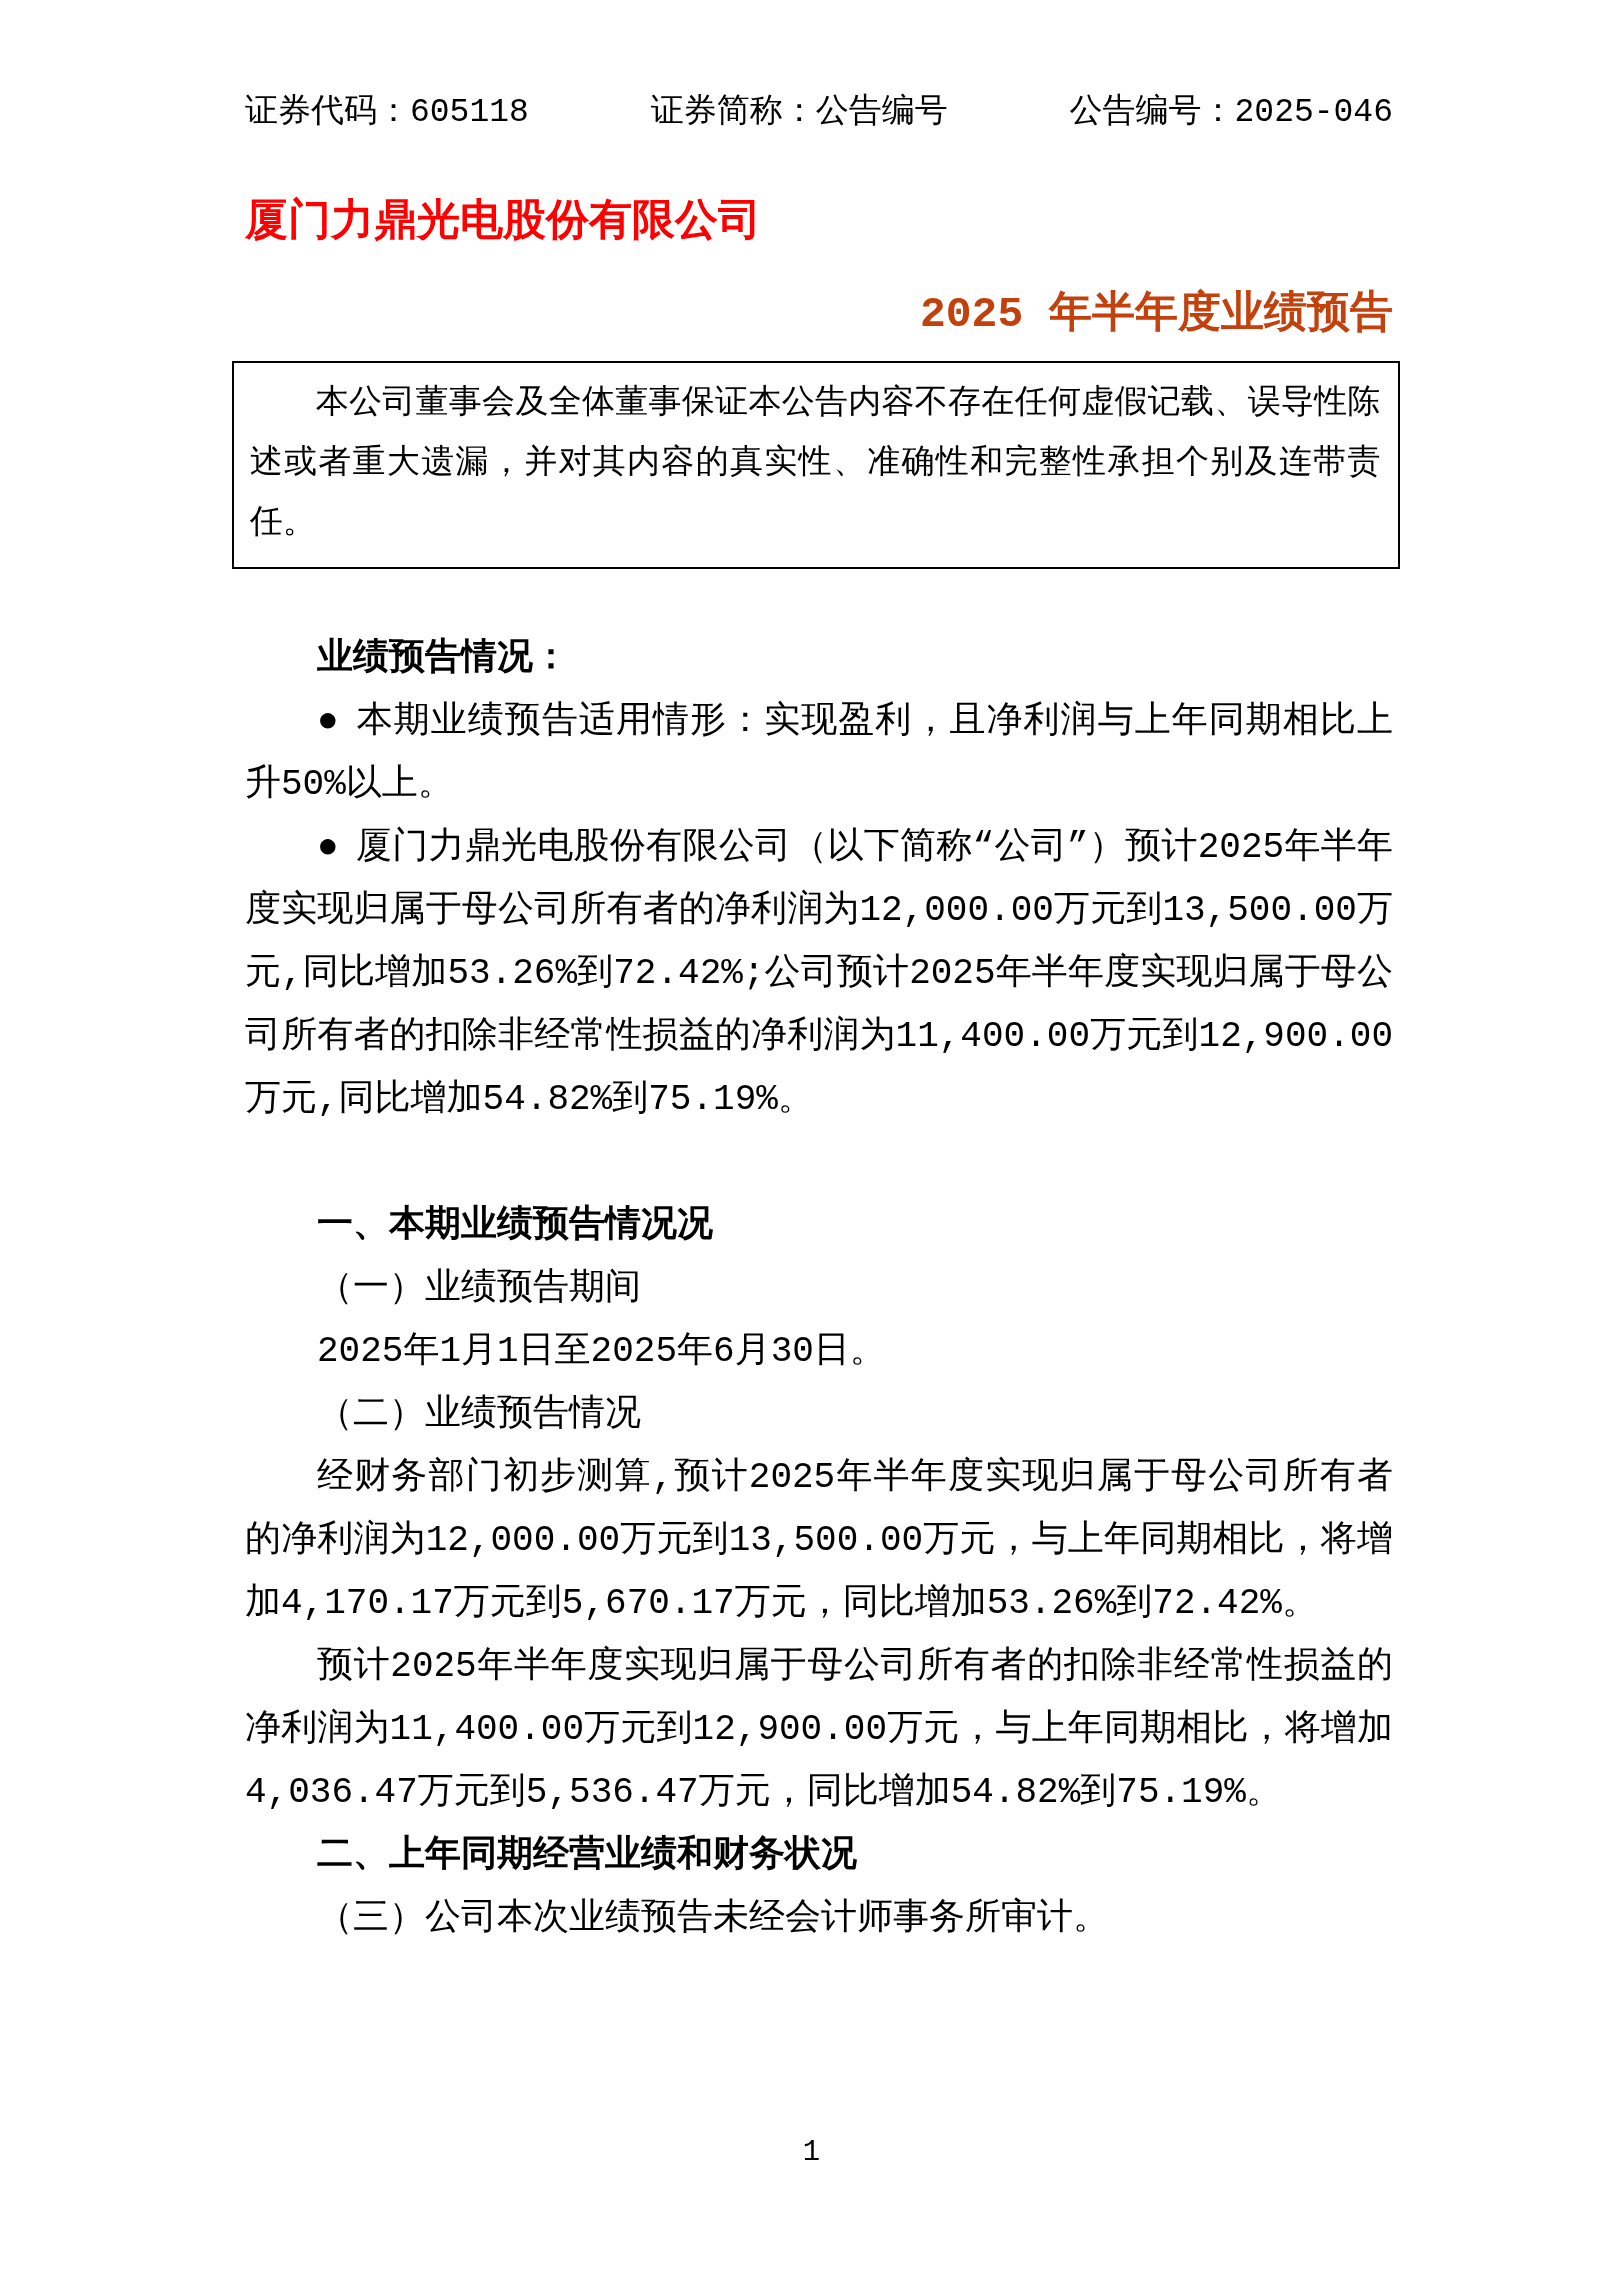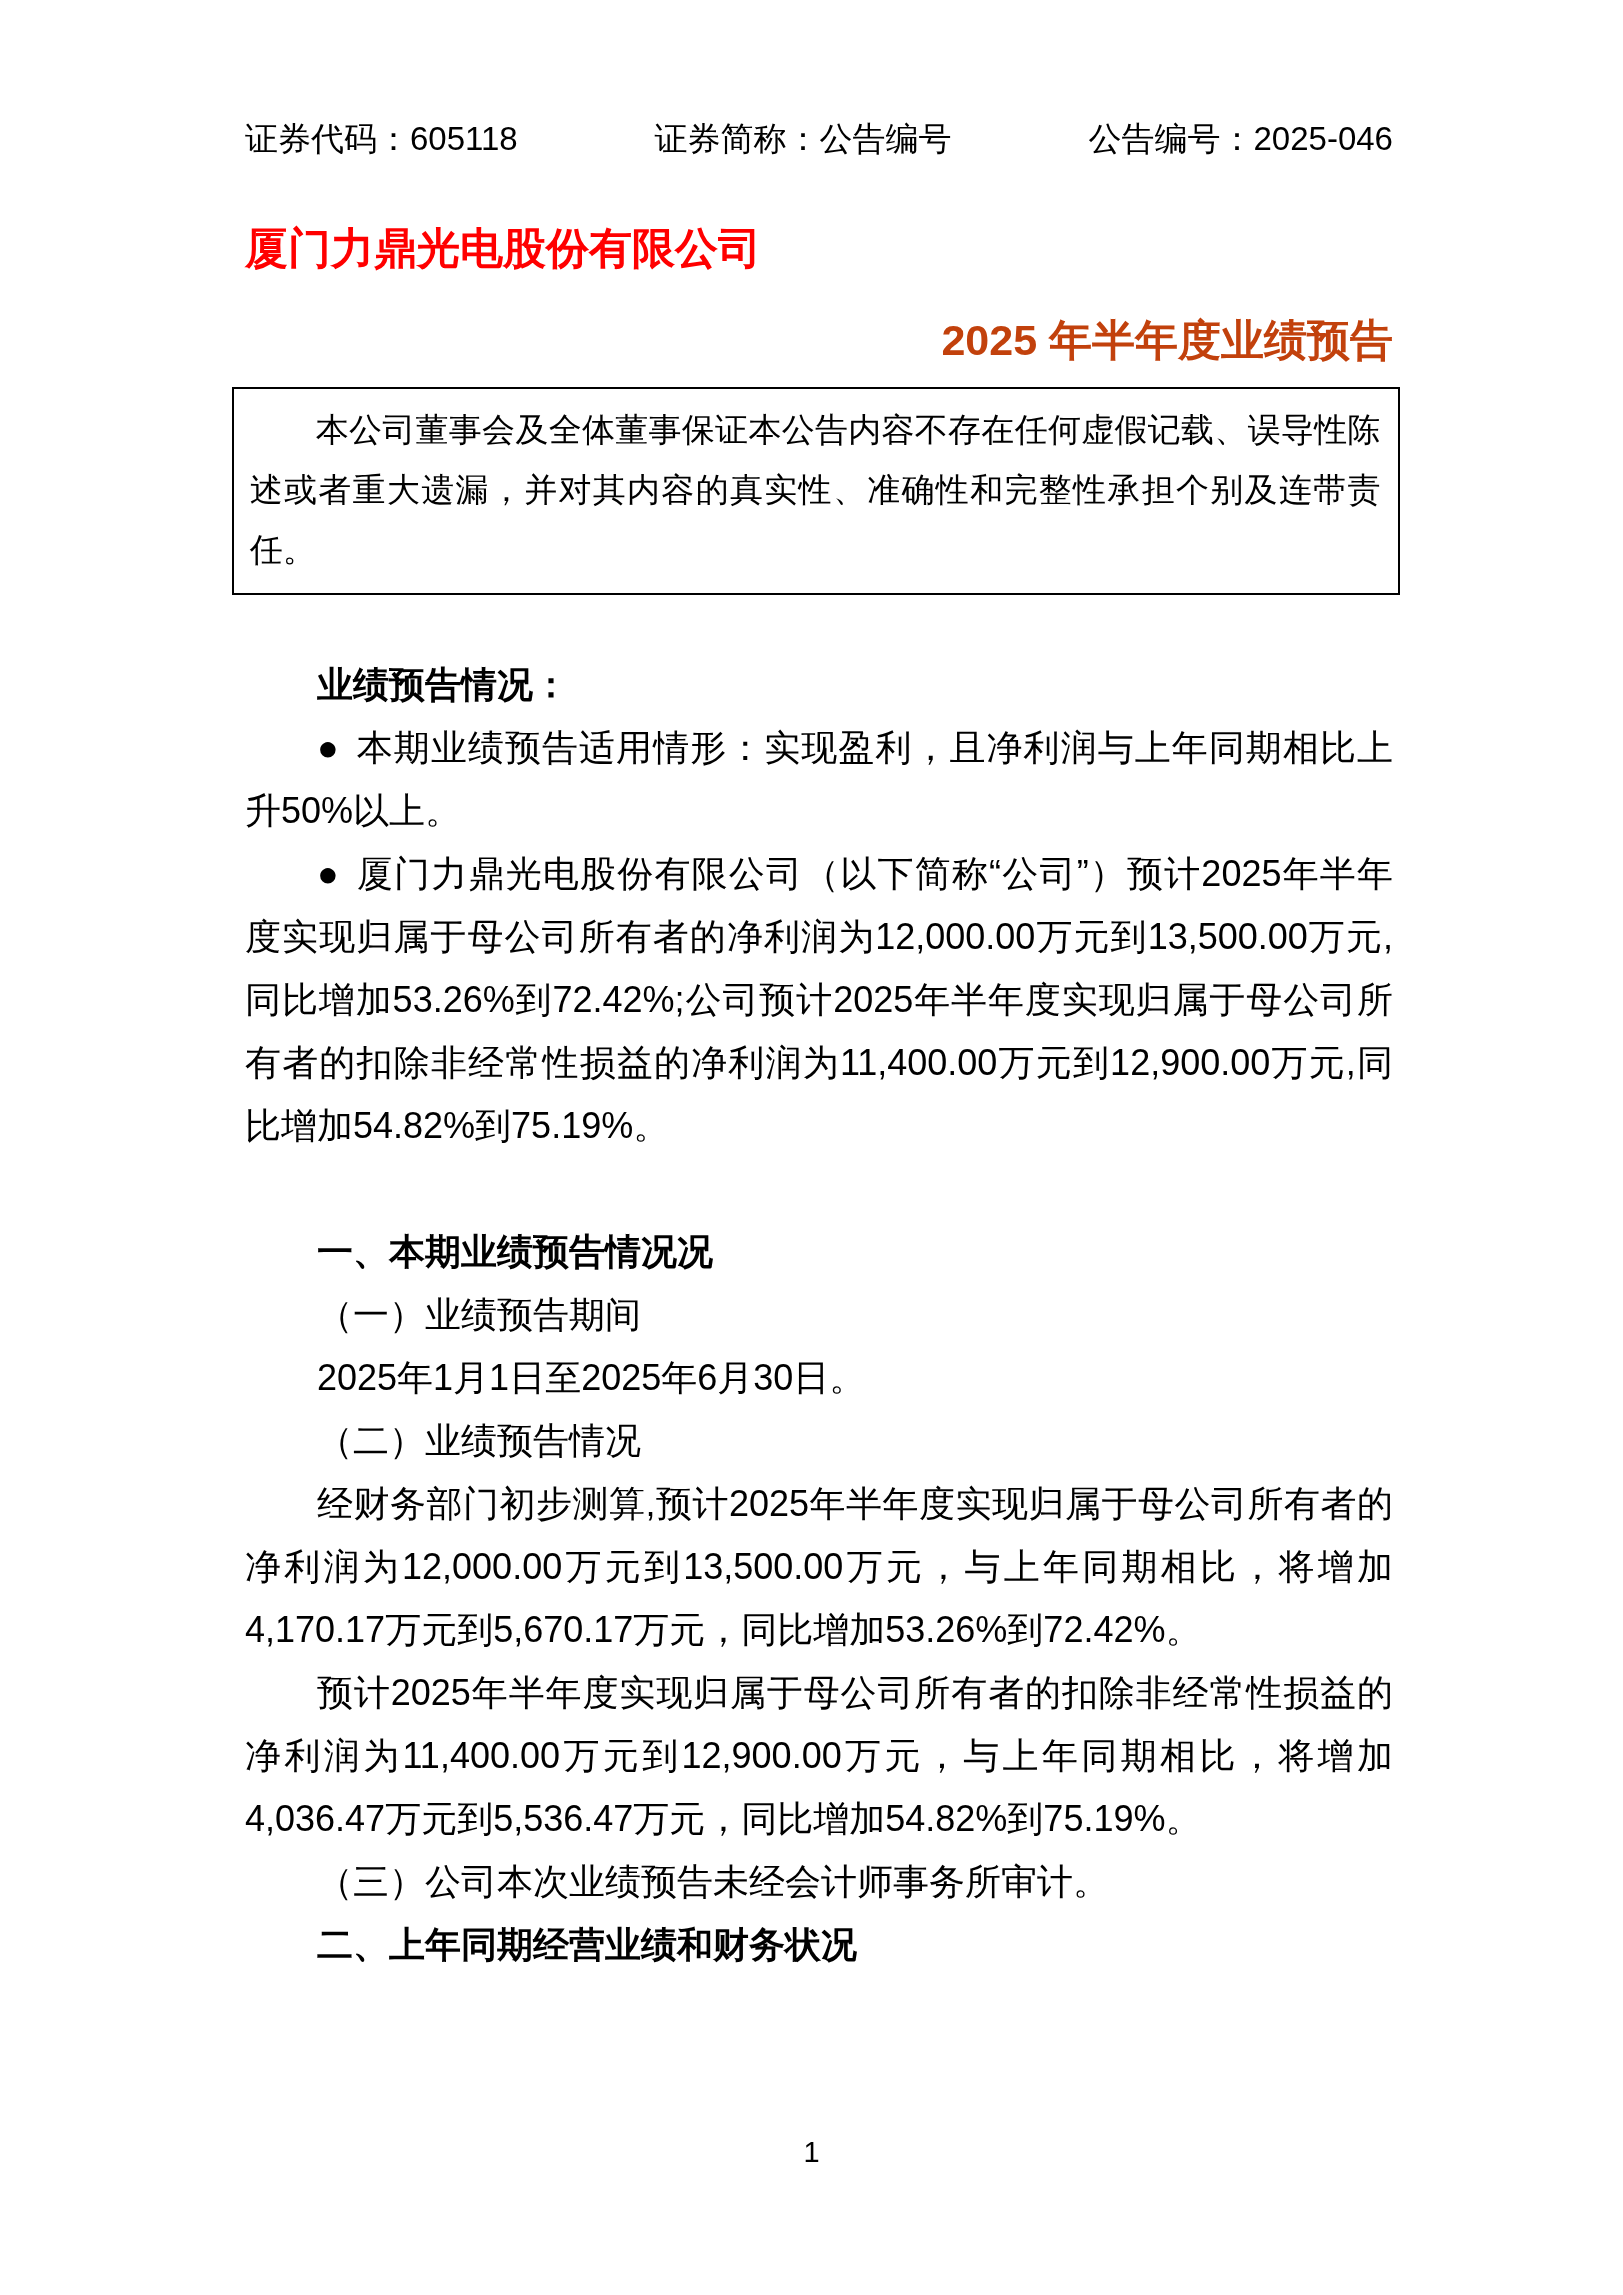--- a/index.html
+++ b/index.html
@@ -1,23 +1,23 @@
 <!DOCTYPE html>
 <html style="font-size:10.5px"><head>
 <meta charset="utf-8">
 <style>
   html,body { margin:0; padding:0; background:#ffffff; }
   .page {
     position:relative;
     width:1623px; height:2295px;
     background:#ffffff;
     color:#000000;
-    font-family:Liberation Sans, sans-serif;
+    font-family:Liberation Mono, monospace;
     box-sizing:border-box;
-    padding:120px 230px 0 245px;
+    padding:94px 230px 0 245px;
     overflow:hidden;
   }
   .doc-header {
     display:flex;
     justify-content:space-between;
     align-items:baseline;
     font-size:33px;
     line-height:38px;
     white-space:nowrap;
   }
@@ -101,21 +101,21 @@
   <p class="para indent">（一）业绩预告期间</p>
 
   <p class="para indent">2025年1月1日至2025年6月30日。</p>
 
   <p class="para indent">（二）业绩预告情况</p>
 
   <p class="para indent">经财务部门初步测算,预计2025年半年度实现归属于母公司所有者的净利润为12,000.00万元到13,500.00万元，与上年同期相比，将增加4,170.17万元到5,670.17万元，同比增加53.26%到72.42%。</p>
 
   <p class="para indent">预计2025年半年度实现归属于母公司所有者的扣除非经常性损益的净利润为11,400.00万元到12,900.00万元，与上年同期相比，将增加4,036.47万元到5,536.47万元，同比增加54.82%到75.19%。</p>
 
+  <p class="para indent bold">二、上年同期经营业绩和财务状况</p>
+
   <p class="para indent">（三）公司本次业绩预告未经会计师事务所审计。</p>
-
-  <p class="para indent bold">二、上年同期经营业绩和财务状况</p>
 
 
   <div class="page-number">1</div>
 
 </div>
 
 
 </body></html>

